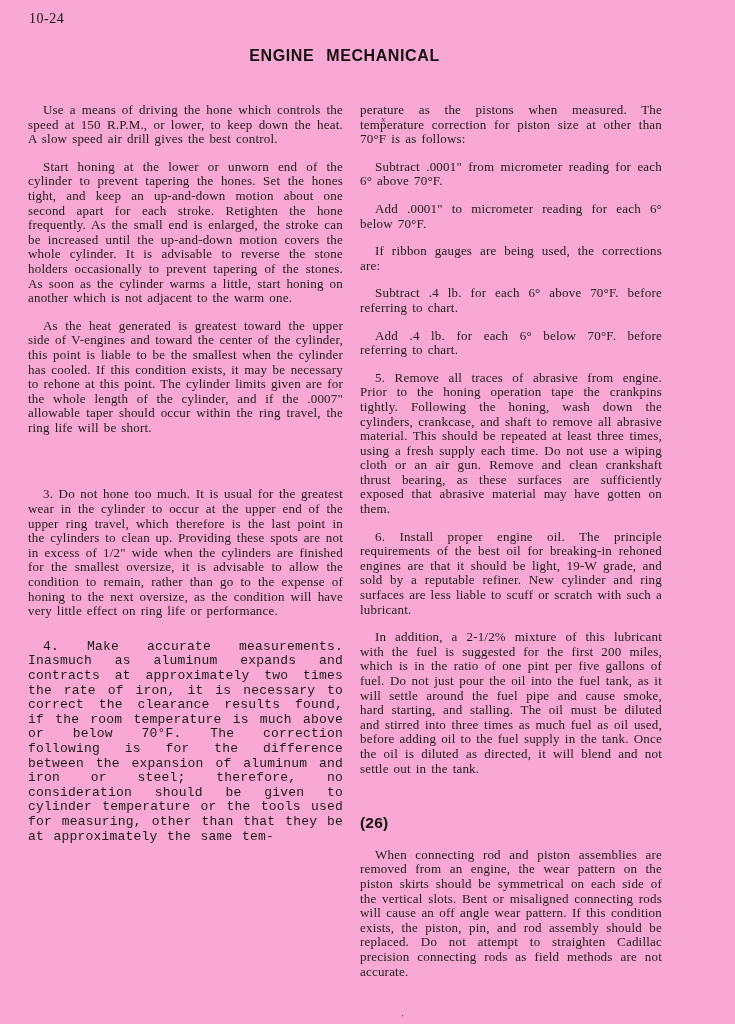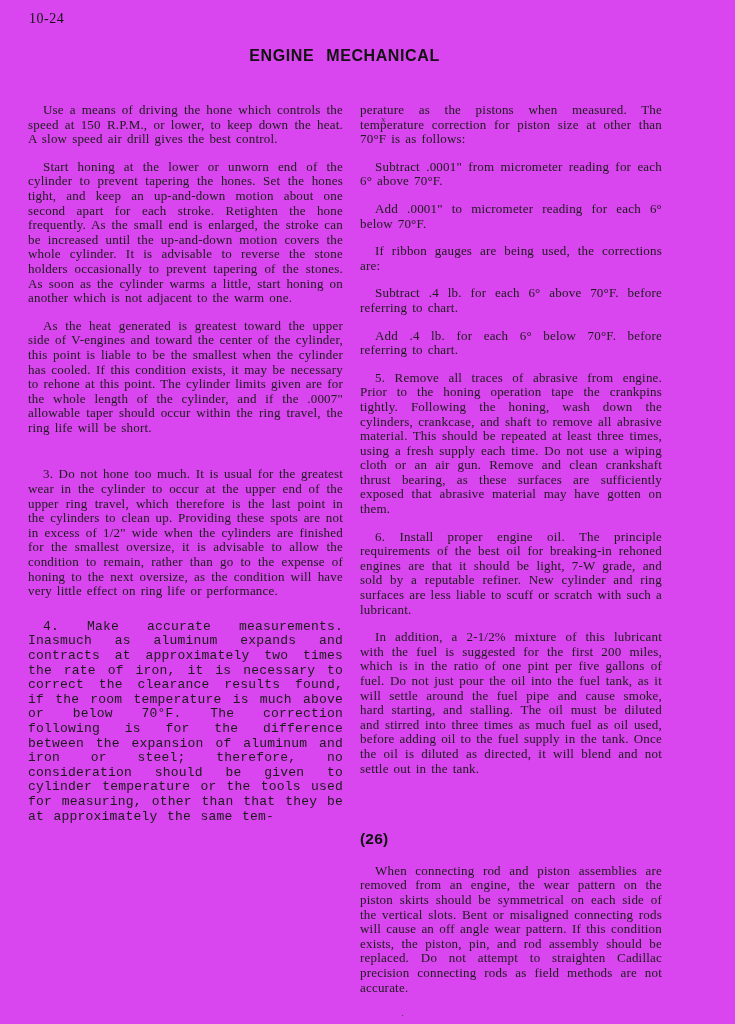--- a/index.html
+++ b/index.html
@@ -6,21 +6,21 @@
   body {
     width: 735px; height: 1024px;
     background: #fbfbf9;
     position: relative;
     overflow: hidden;
     font-family: "Liberation Serif", serif;
     color: #1b1b1b;
   }
   .page {
     position: absolute; inset: 0;
-    background: #d946ef;
+    background: #f9a8d4;
   }
   .page-number {
     position: absolute;
     left: 29px; top: 11px;
     font-size: 14px;
     letter-spacing: 0.5px;
     color: #141414;
   }
   .page-title {
     position: absolute;
@@ -43,24 +43,24 @@
     text-align: justify;
   }
   .col-left  { left: 28px;  width: 315px; }
   .col-right { left: 360px; width: 302px; }
   .p {
     margin: 13px 0 0;
     text-indent: 15px;
   }
   .p:first-child { margin-top: 0; }
   .no-indent { text-indent: 0; }
-  .gap-xl { margin-top: 32px; }
+  .gap-xl { margin-top: 52px; }
   .gap-lg { margin-top: 21px; font-family: Liberation Mono, monospace; }
   .section-heading {
-    margin: 56px 0 17px;
+    margin: 40px 0 17px;
     font-family: "Liberation Sans", sans-serif;
     font-weight: bold;
     font-size: 15.5px;
     color: #111;
     text-align: right;
     letter-spacing: 0.2px;
     display: flex;
   }
   .section-heading .num { margin-right: 20px; }
   .artifact {
@@ -90,21 +90,21 @@
   </div>
 
   <div class="col col-right">
     <p class="p no-indent">perature as the pistons when measured. The temperature correction for piston size at other than 70°F is as follows:</p>
     <p class="p">Subtract .0001" from micrometer reading for each 6° above 70°F.</p>
     <p class="p">Add .0001" to micrometer reading for each 6° below 70°F.</p>
     <p class="p">If ribbon gauges are being used, the corrections are:</p>
     <p class="p">Subtract .4 lb. for each 6° above 70°F. before referring to chart.</p>
     <p class="p">Add .4 lb. for each 6° below 70°F. before referring to chart.</p>
     <p class="p">5. Remove all traces of abrasive from engine. Prior to the honing operation tape the crankpins tightly. Following the honing, wash down the cylinders, crankcase, and shaft to remove all abrasive material. This should be repeated at least three times, using a fresh supply each time. Do not use a wiping cloth or an air gun. Remove and clean crankshaft thrust bearing, as these surfaces are sufficiently exposed that abrasive material may have gotten on them.</p>
-    <p class="p">6. Install proper engine oil. The principle requirements of the best oil for breaking-in rehoned engines are that it should be light, 7-W grade, and sold by a reputable refiner. New cylinder and ring surfaces are less liable to scuff or scratch with such a lubricant.</p>
+    <p class="p">6. Install proper engine oil. The principle requirements of the best oil for breaking-in rehoned engines are that it should be light, 19-W grade, and sold by a reputable refiner. New cylinder and ring surfaces are less liable to scuff or scratch with such a lubricant.</p>
     <p class="p">In addition, a 2-1/2% mixture of this lubricant with the fuel is suggested for the first 200 miles, which is in the ratio of one pint per five gallons of fuel. Do not just pour the oil into the fuel tank, as it will settle around the fuel pipe and cause smoke, hard starting, and stalling. The oil must be diluted and stirred into three times as much fuel as oil used, before adding oil to the fuel supply in the tank. Once the oil is diluted as directed, it will blend and not settle out in the tank.</p>
 
     <div class="section-heading">
       <span class="num">(26)</span>
     </div>
 
     <p class="p">When connecting rod and piston assemblies are removed from an engine, the wear pattern on the piston skirts should be symmetrical on each side of the vertical slots. Bent or misaligned connecting rods will cause an off angle wear pattern. If this condition exists, the piston, pin, and rod assembly should be replaced. Do not attempt to straighten Cadillac precision connecting rods as field methods are not accurate.</p>
   </div>
 
   <span class="artifact artifact-x">x</span>

